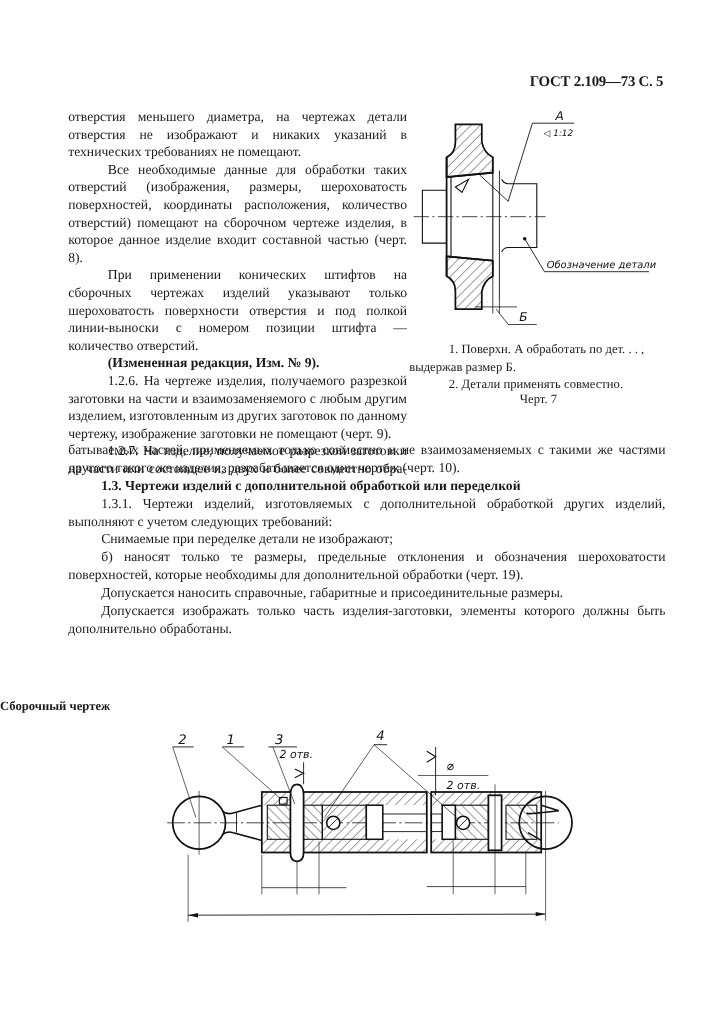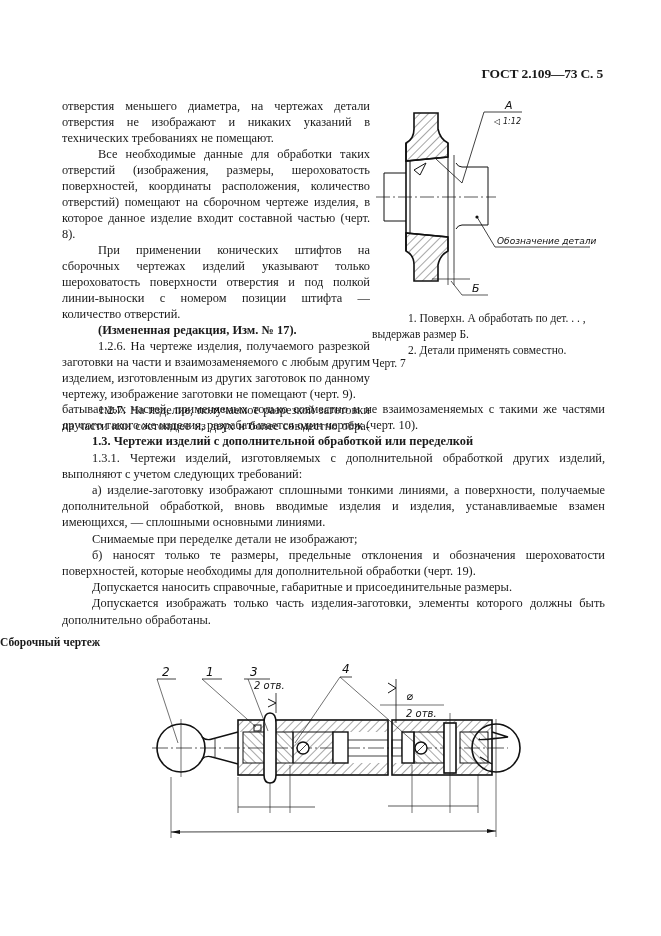--- a/index.html
+++ b/index.html
@@ -8,36 +8,36 @@
   .page-header { position: absolute; top: 66px; right: 58px; font-weight: bold; font-size: 13.5px; letter-spacing: -0.2px; }
   .col-left { position: absolute; left: 62px; top: 98px; width: 308px; font-size: 12.4px; line-height: 16px; text-align: justify; }
   .full { position: absolute; left: 62px; top: 401px; width: 543px; font-size: 12.4px; line-height: 16.2px; text-align: justify; }
   p { margin: 0; }
   .ind { text-indent: 36px; }
   .ind2 { text-indent: 30px; }
   .bold { font-weight: bold; }
   .last { text-align-last: justify; }
   .caption { position: absolute; left: 372px; top: 310px; width: 235px; font-size: 11.5px; line-height: 16px; }
   .caption .ind { text-indent: 36px; }
-  .chert7 { position: absolute; left: 372px; top: 357px; width: 235px; font-size: 11.5px; }
+  .chert7 { position: absolute; left: 372px; top: 357px; width: 235px; text-align: center; font-size: 11.5px; }
   .fig7 { position: absolute; left: 370px; top: 95px; }
   .asm-title { position: absolute; top: 636px; left: 0; width: 661px; text-align: left; font-weight: bold; font-size: 11.5px; }
   .asm { position: absolute; left: 130px; top: 655px; }
   svg text { font-family: "DejaVu Sans", sans-serif; font-style: italic; }
 </style>
 </head>
 <body>
 
 <div class="page-header">ГОСТ 2.109—73 С. 5</div>
 
 <div class="col-left">
   <p>отверстия меньшего диаметра, на чертежах детали отверстия не изображают и никаких указаний в технических требованиях не помещают.</p>
   <p class="ind">Все необходимые данные для обработки таких отверстий (изображения, размеры, шероховатость поверхностей, координаты расположения, количество отверстий) помещают на сборочном чертеже изделия, в которое данное изделие входит составной частью (черт. 8).</p>
   <p class="ind">При применении конических штифтов на сборочных чертежах изделий указывают только шероховатость поверхности отверстия и под полкой линии-выноски с номером позиции штифта — количество отверстий.</p>
-  <p class="ind bold">(Измененная редакция, Изм. № 17).</p>
+  <p class="ind bold">(Измененная редакция, Изм. № 9).</p>
   <p class="ind">1.2.6. На чертеже изделия, получаемого разрезкой заготовки на части и взаимозаменяемого с любым другим изделием, изготовленным из других заготовок по данному чертежу, изображение заготовки не помещают (черт. 9).</p>
   <p class="ind last">1.2.7. На изделие, получаемое разрезкой заготовки на части или состоящее из двух и более совместно обра-</p>
 </div>
 
 <svg class="fig7" width="240" height="210" viewBox="0 0 240 210">
   <defs>
     <pattern id="hatch" width="6" height="6" patternUnits="userSpaceOnUse" patternTransform="rotate(45)">
       <line x1="0" y1="0" x2="0" y2="6" stroke="#222" stroke-width="0.8"></line>
     </pattern>
   </defs>
@@ -84,21 +84,20 @@
 <div class="caption">
   <p class="ind">1. Поверхн. А обработать по дет. . . , выдержав размер Б.</p>
   <p class="ind">2. Детали применять совместно.</p>
 </div>
 <div class="chert7">Черт. 7</div>
 
 <div class="full">
   <p>батываемых частей, применяемых только совместно и не взаимозаменяемых с такими же частями другого такого же изделия, разрабатывается один чертеж (черт. 10).</p>
   <p class="ind2 bold">1.3. Чертежи изделий с дополнительной обработкой или переделкой</p>
   <p class="ind2">1.3.1. Чертежи изделий, изготовляемых с дополнительной обработкой других изделий, выполняют с учетом следующих требований:</p>
-  <p class="ind2">а) изделие-заготовку изображают сплошными тонкими линиями, а поверхности, получаемые дополнительной обработкой, вновь вводимые изделия и изделия, устанавливаемые взамен имеющихся, — сплошными основными линиями.</p>
   <p class="ind2">Снимаемые при переделке детали не изображают;</p>
   <p class="ind2">б) наносят только те размеры, предельные отклонения и обозначения шероховатости поверхностей, которые необходимы для дополнительной обработки (черт. 19).</p>
   <p class="ind2">Допускается наносить справочные, габаритные и присоединительные размеры.</p>
   <p class="ind2">Допускается изображать только часть изделия-заготовки, элементы которого должны быть дополнительно обработаны.</p>
 </div>
 
 <div class="asm-title">Сборочный чертеж</div>
 
 <svg class="asm" width="400" height="190" viewBox="0 0 400 190">
   <defs>

